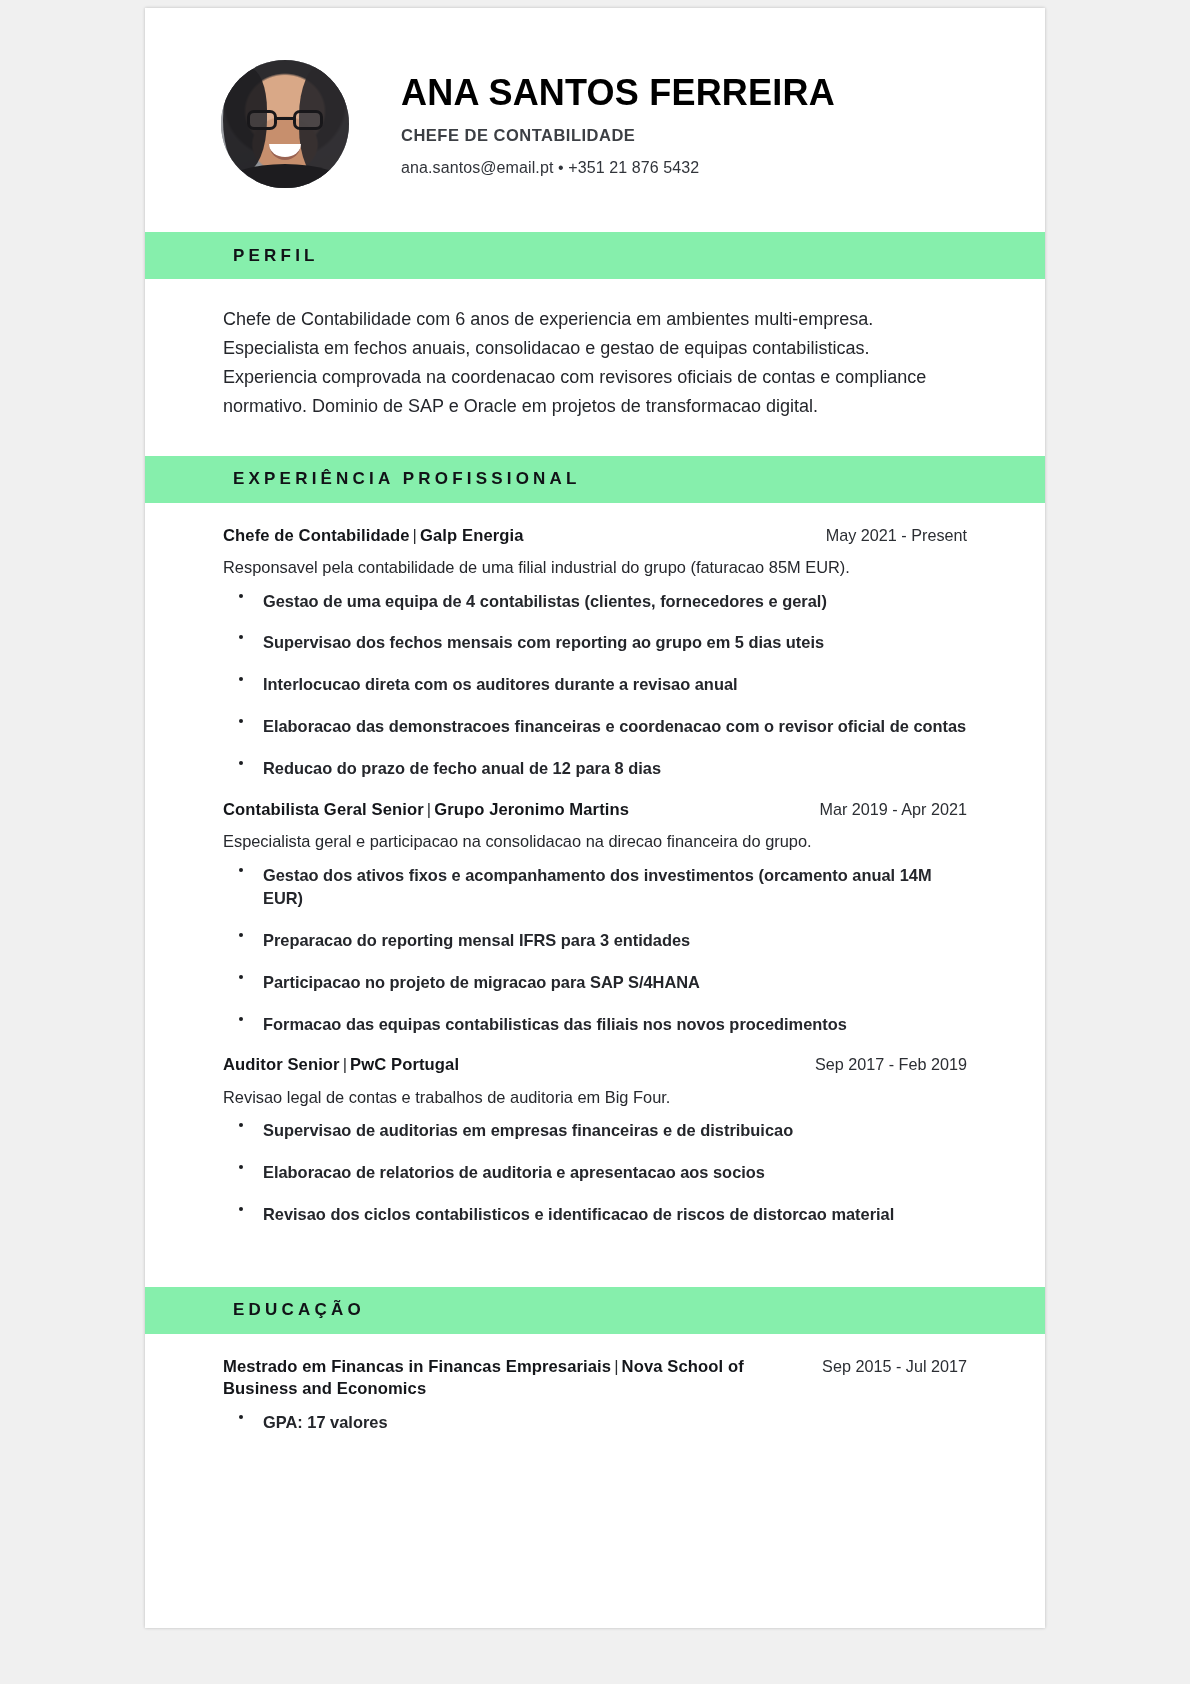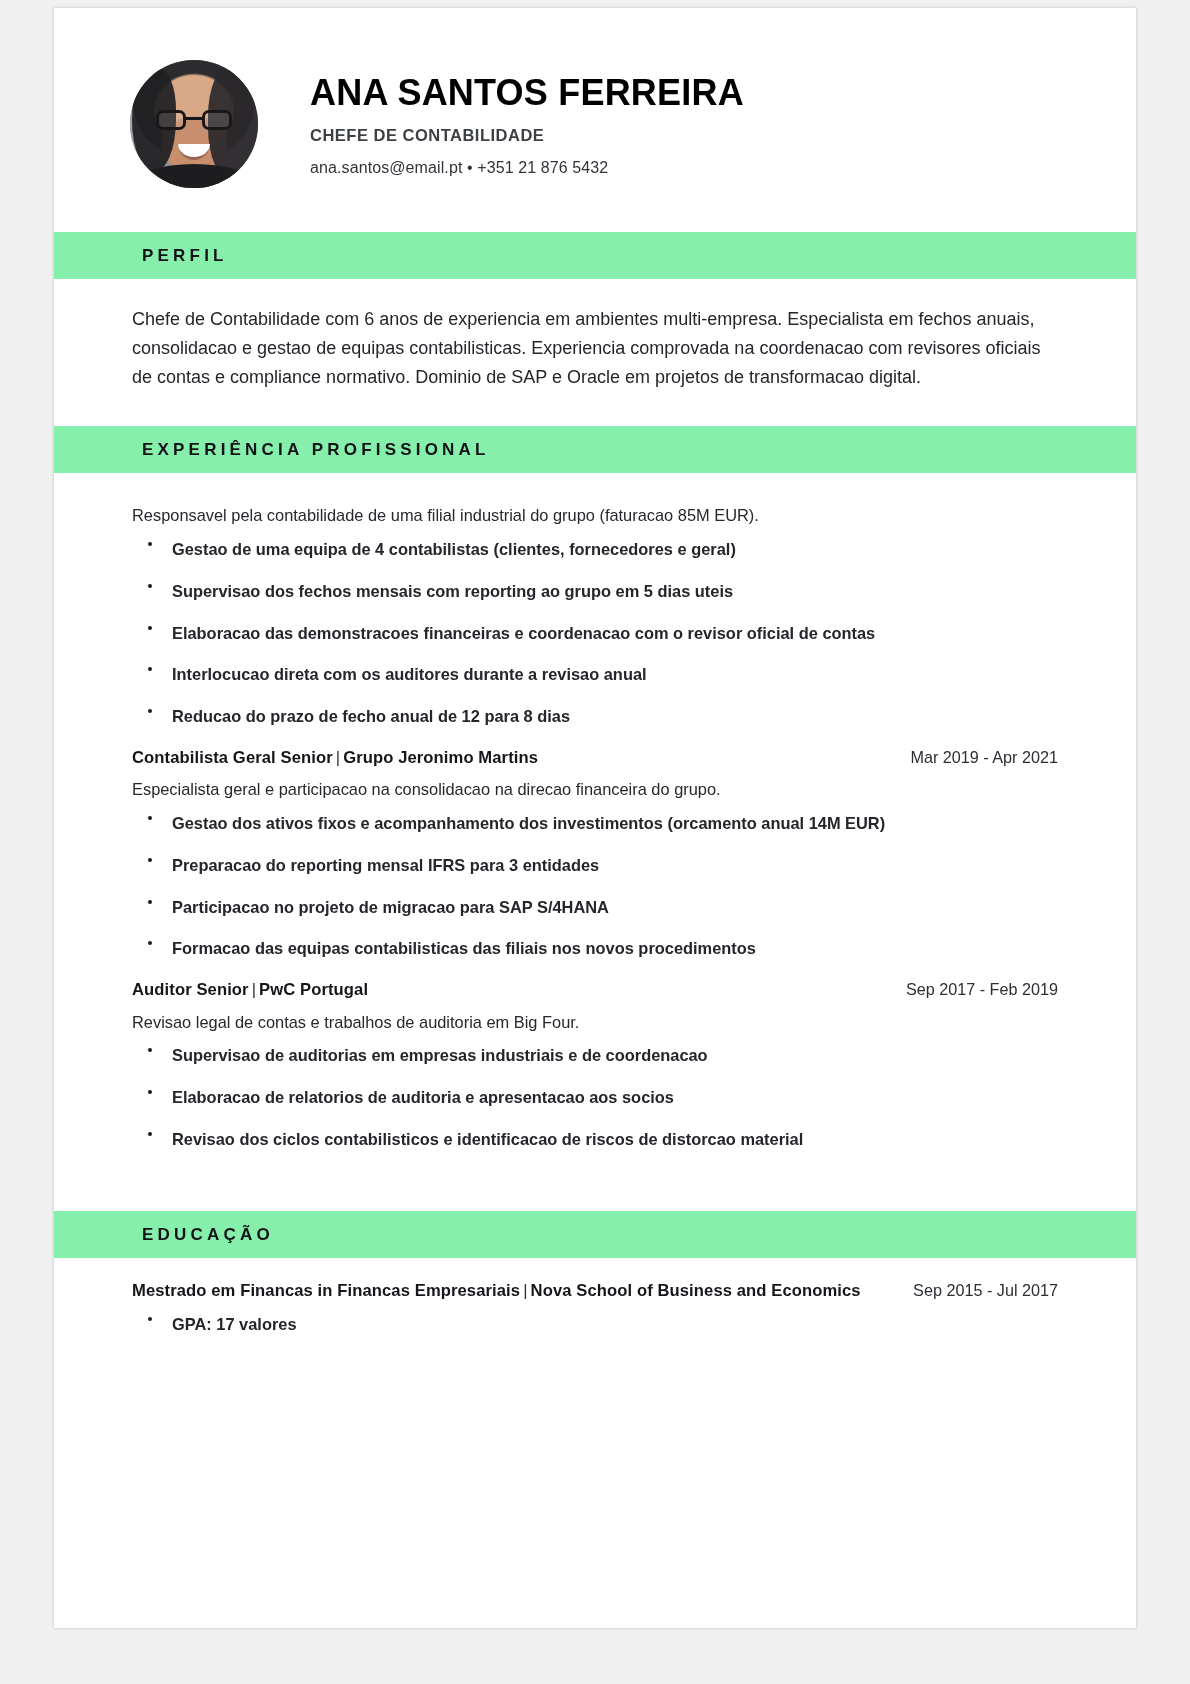--- a/index.html
+++ b/index.html
@@ -8,21 +8,21 @@
     background: #f0f0f0;
     font-family: "Liberation Sans", sans-serif;
   }
   body {
     width: 1190px;
     height: 1684px;
     overflow: hidden;
   }
   .page {
     position: relative;
-    width: 1082px;
+    width: 900px;
     min-height: 1620px;
     margin: 8px auto 16px auto;
     background: #ffffff;
     box-shadow: 0 0 3px rgba(0,0,0,0.22);
     box-sizing: border-box;
     overflow: hidden;
   }
 
   
   .header {
@@ -251,26 +251,30 @@
   <div class="section-body">
     <div class="summary">Chefe de Contabilidade com 6 anos de experiencia em ambientes multi-empresa. Especialista em fechos anuais, consolidacao e gestao de equipas contabilisticas. Experiencia comprovada na coordenacao com revisores oficiais de contas e compliance normativo. Dominio de SAP e Oracle em projetos de transformacao digital.</div>
   </div>
 
   <div class="band">
     <span class="band-title">EXPERIÊNCIA PROFISSIONAL</span>
   </div>
   <div class="section-body exp-wrap">
 
     <div class="entry first">
+      <div class="entry-head">
+        <div class="entry-title"><span>Chefe de Contabilidade</span><span class="sep">|</span><span>Galp Energia</span></div>
+        <div class="entry-date">May 2021 - Present</div>
+      </div>
       <div class="entry-desc">Responsavel pela contabilidade de uma filial industrial do grupo (faturacao 85M EUR).</div>
       <ul class="bullets">
         <li><span class="dot"></span><span>Gestao de uma equipa de 4 contabilistas (clientes, fornecedores e geral)</span></li>
         <li><span class="dot"></span><span>Supervisao dos fechos mensais com reporting ao grupo em 5 dias uteis</span></li>
+        <li><span class="dot"></span><span>Interlocucao direta com os auditores durante a revisao anual</span></li>
         <li><span class="dot"></span><span>Elaboracao das demonstracoes financeiras e coordenacao com o revisor oficial de contas</span></li>
-        <li><span class="dot"></span><span>Interlocucao direta com os auditores durante a revisao anual</span></li>
         <li><span class="dot"></span><span>Reducao do prazo de fecho anual de 12 para 8 dias</span></li>
       </ul>
     </div>
 
     <div class="entry">
       <div class="entry-head">
         <div class="entry-title"><span>Contabilista Geral Senior</span><span class="sep">|</span><span>Grupo Jeronimo Martins</span></div>
         <div class="entry-date">Mar 2019 - Apr 2021</div>
       </div>
       <div class="entry-desc">Especialista geral e participacao na consolidacao na direcao financeira do grupo.</div>
@@ -282,21 +286,21 @@
       </ul>
     </div>
 
     <div class="entry">
       <div class="entry-head">
         <div class="entry-title"><span>Auditor Senior</span><span class="sep">|</span><span>PwC Portugal</span></div>
         <div class="entry-date">Sep 2017 - Feb 2019</div>
       </div>
       <div class="entry-desc">Revisao legal de contas e trabalhos de auditoria em Big Four.</div>
       <ul class="bullets">
-        <li><span class="dot"></span><span>Supervisao de auditorias em empresas industriais e de coordenacao</span></li>
+        <li><span class="dot"></span><span>Supervisao de auditorias em empresas financeiras e de distribuicao</span></li>
         <li><span class="dot"></span><span>Elaboracao de relatorios de auditoria e apresentacao aos socios</span></li>
         <li><span class="dot"></span><span>Revisao dos ciclos contabilisticos e identificacao de riscos de distorcao material</span></li>
       </ul>
     </div>
 
   </div>
 
   <div class="band">
     <span class="band-title">EDUCAÇÃO</span>
   </div>

